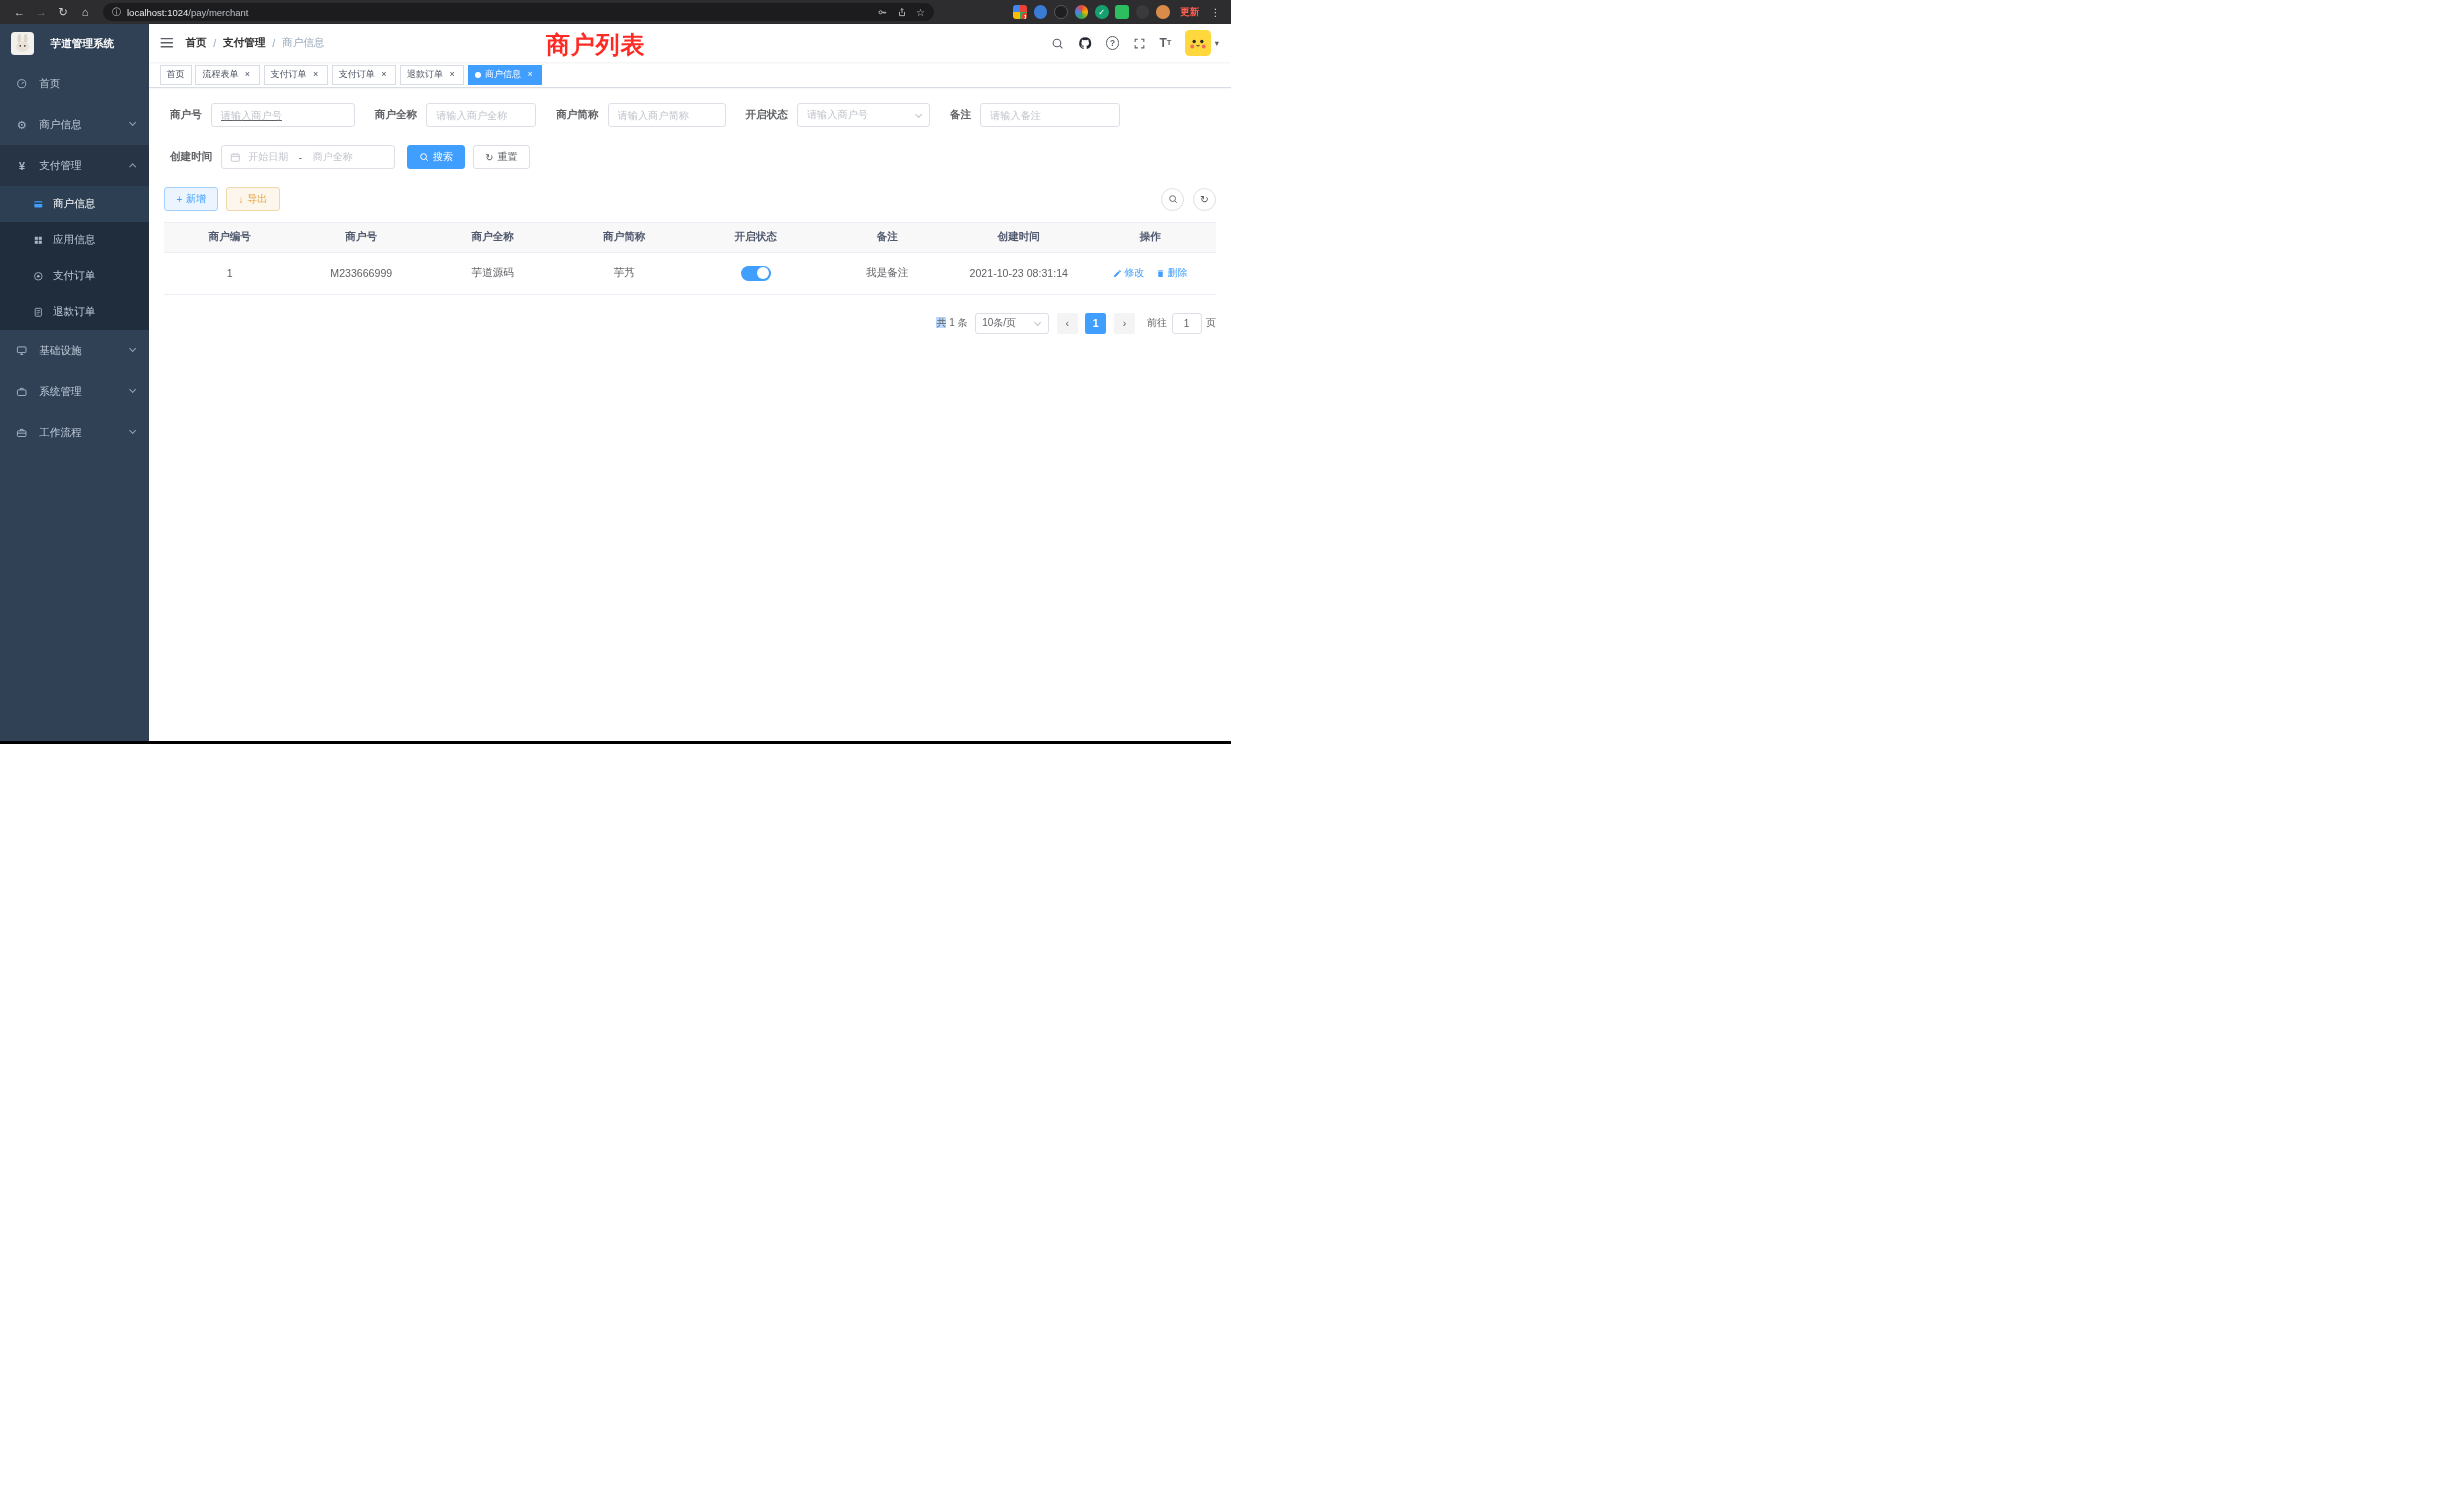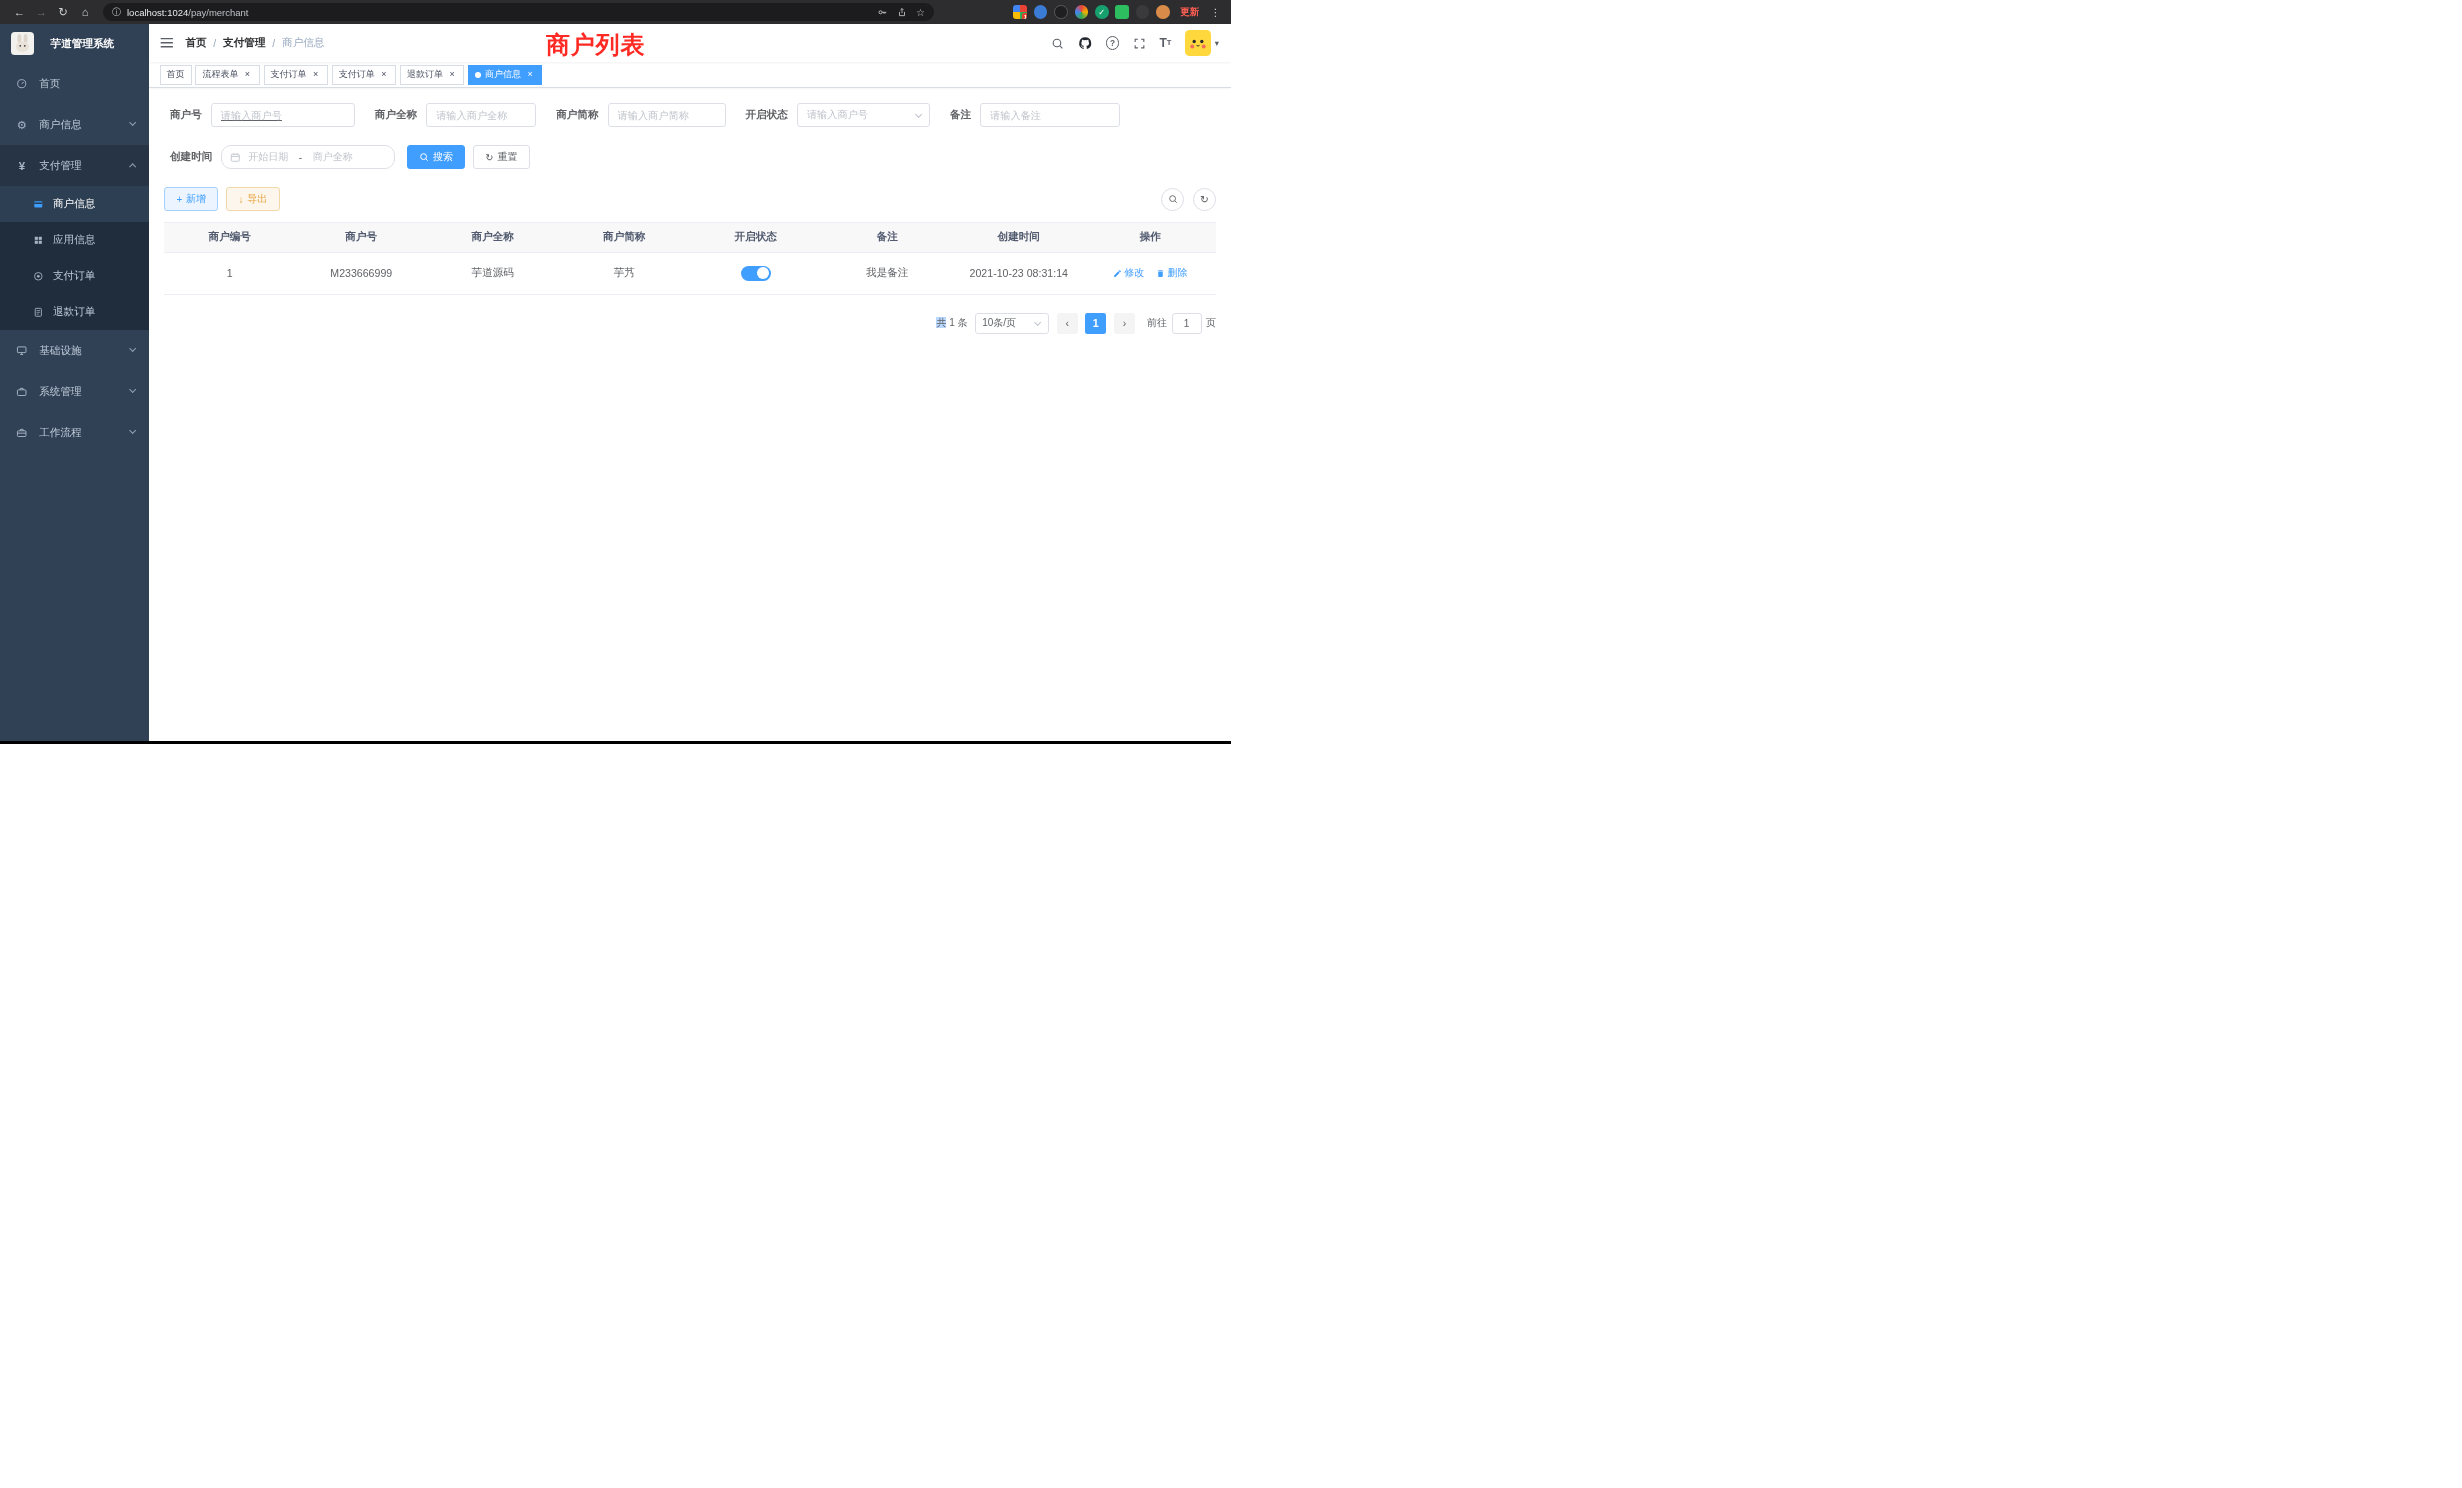--- a/index.html
+++ b/index.html
@@ -74,21 +74,21 @@
 
   
   .content{flex:1;padding:15px 15px 0 15px;overflow:hidden}
   .filter-row{display:flex;align-items:center;margin:0 0 18px 6px}
   .f-item{display:flex;align-items:center;margin-right:20px}
   .f-label{font-size:10.6px;color:#606266;font-weight:700;margin-right:9px;white-space:nowrap}
   .f-input{height:24px;border:0.8px solid #dcdfe6;border-radius:3px;padding:0 9px;font-size:10.2px;color:#606266;outline:none;background:#fff;font-family:inherit}
   .f-input::placeholder{color:#c0c4cc}
   .f-select{position:relative;width:133px;height:24px;border:0.8px solid #dcdfe6;border-radius:3px;display:flex;align-items:center;padding:0 20px 0 9px;color:#c0c4cc;font-size:10.2px;cursor:pointer;background:#fff}
   .sel-chev{position:absolute;right:7.6px;top:8.3px;width:5.3px;height:5.3px;border-right:1.1px solid #c0c4cc;border-bottom:1.1px solid #c0c4cc;transform:rotate(45deg)}
-  .date-range{width:174px;height:24px;border:0.8px solid #dcdfe6;border-radius:10px;display:flex;align-items:center;padding:0 7.6px;gap:7.6px;font-size:10px;color:#c0c4cc;background:#fff;cursor:pointer}
+  .date-range{width:174px;height:24px;border:0.8px solid #dcdfe6;border-radius:3px;display:flex;align-items:center;padding:0 7.6px;gap:7.6px;font-size:10px;color:#c0c4cc;background:#fff;cursor:pointer}
   .date-range .dsep{color:#606266;margin:0 3px}
   .btn{height:24px;border-radius:3px;border:0.8px solid #dcdfe6;background:#fff;color:#606266;font-size:10px;padding:0 11.4px;display:inline-flex;align-items:center;gap:3.8px;cursor:pointer;font-family:inherit}
   .btn.primary{background:#409eff;border-color:#409eff;color:#fff}
   .btn.plain-primary{background:#ecf5ff;border-color:#a3d0ff;color:#409eff}
   .btn.plain-warning{background:#fdf6ec;border-color:#f0d8a8;color:#e6a23c}
   .btn + .btn{margin-left:7.6px}
   .toolbar-row{display:flex;align-items:center;margin:0 0 10.6px 0}
   .mini-btns{margin-left:auto;display:flex;gap:9px}
   .mini-btn{width:23px;height:23px;border-radius:50%;border:0.8px solid #dcdfe6;background:#fff;color:#606266;display:flex;align-items:center;justify-content:center;cursor:pointer;font-size:10.6px}
 

